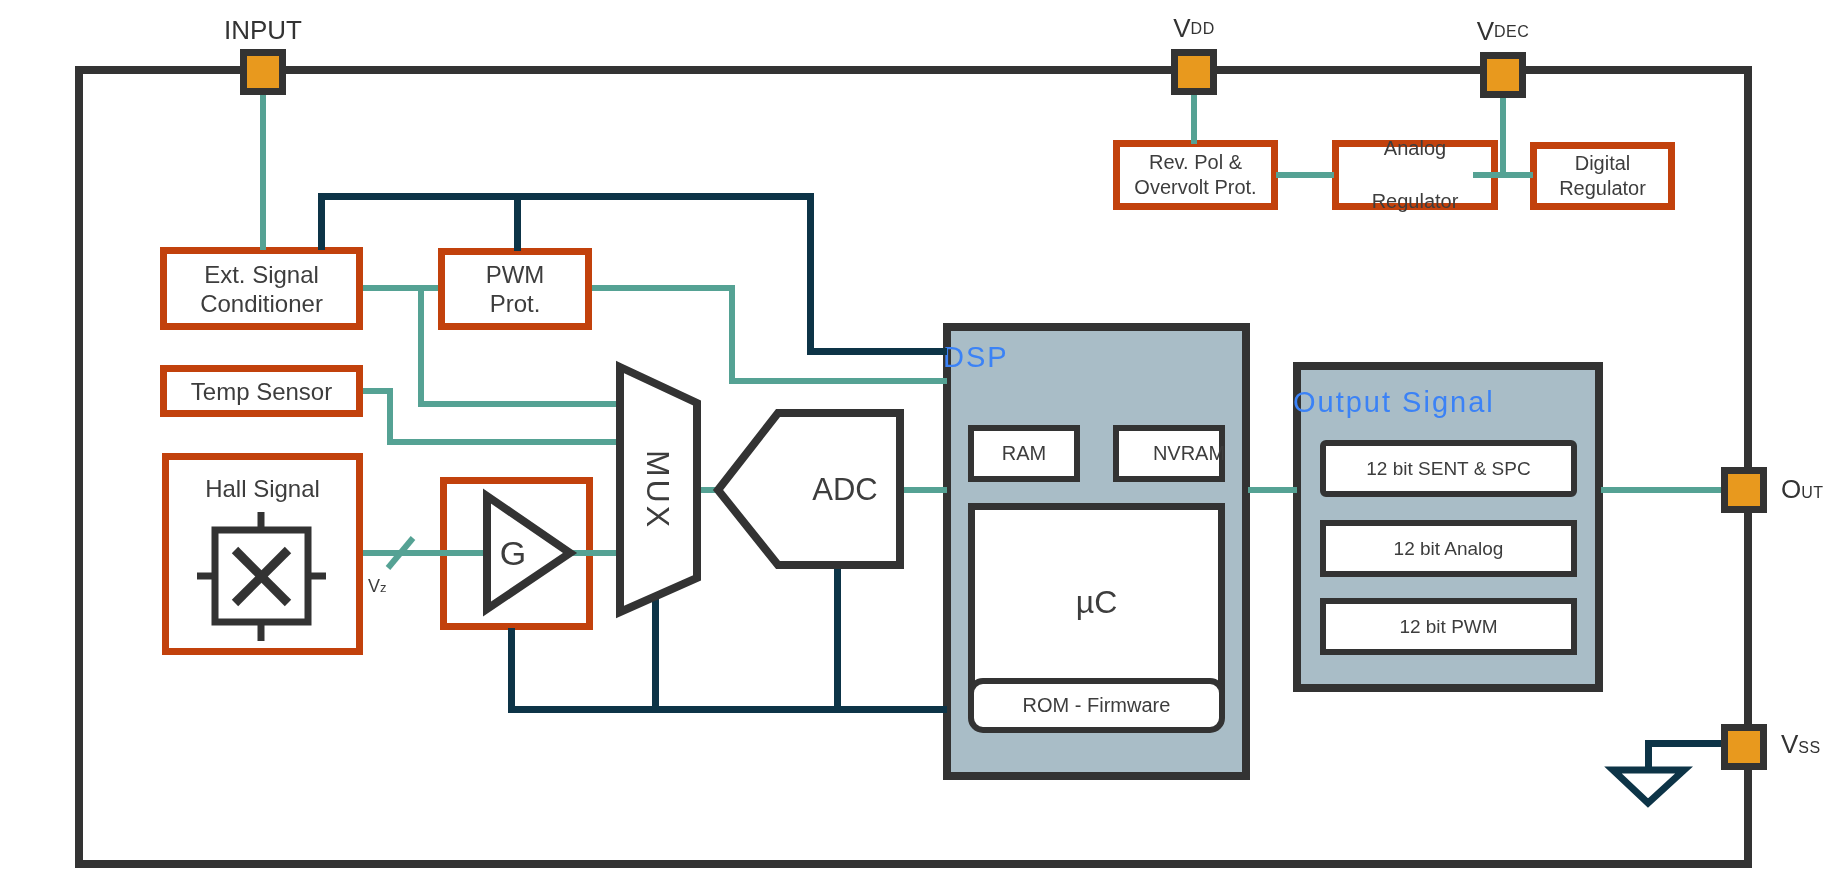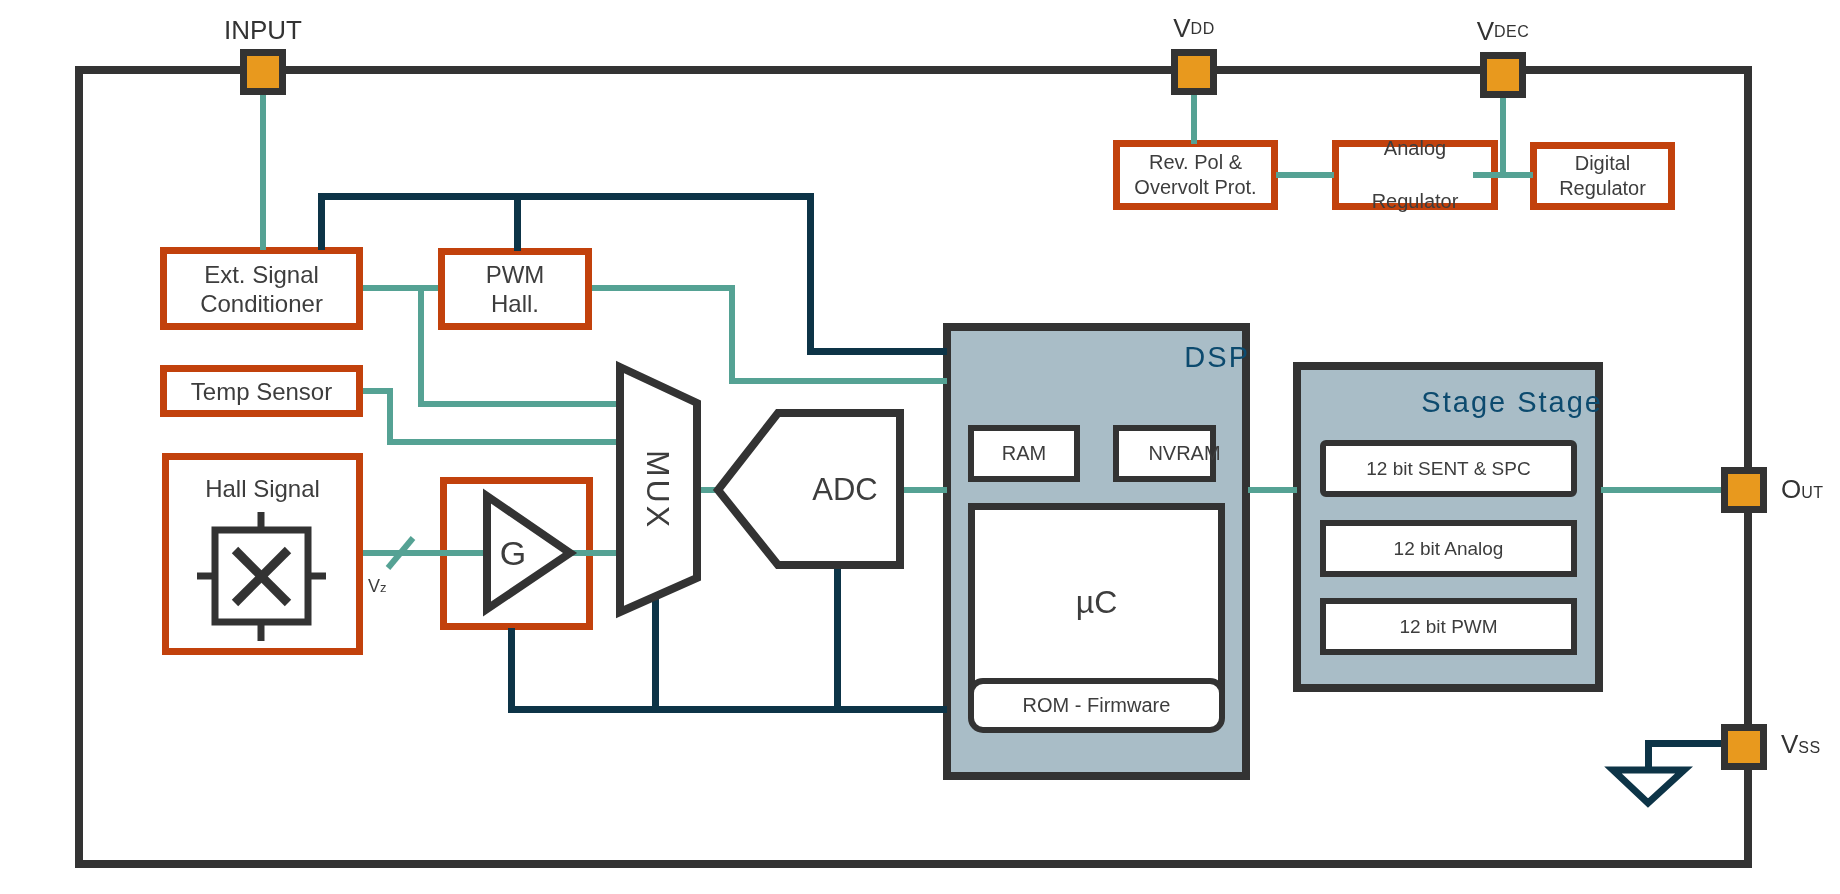--- a/index.html
+++ b/index.html
@@ -8,22 +8,22 @@
   
   .outer{position:absolute;left:75px;top:66px;width:1661px;height:786px;
          border:8px solid #333;background:transparent;}
   
   .box{position:absolute;background:#fff;border:7px solid #c2410c;box-sizing:border-box;
        display:flex;flex-direction:column;align-items:center;justify-content:center;
        text-align:center;line-height:29px;font-size:24px;color:#3d3d3d;}
   .box.small{font-size:20px;line-height:25px;}
   
   .module{position:absolute;background:#A9BDC7;border:8px solid #333;box-sizing:border-box;}
-  .module-title{position:absolute;width:100%;text-align:right;font-size:29px;
-                letter-spacing:2px;color:#0c4a6e;}
+  .module-title{position:absolute;width:100%;text-align:left;font-size:29px;
+                letter-spacing:2px;color:#3b82f6;}
   .inner-box{position:absolute;background:#fff;border:6px solid #333;box-sizing:border-box;
              display:flex;align-items:center;justify-content:center;font-size:20px;color:#3d3d3d;}
   
   .wire{position:absolute;}
   .teal{background:#55A294;}
   .navy{background:#0D3447;}
   
   .pad{position:absolute;width:32px;height:32px;background:#E8991E;border:7px solid #333;}
   .pad-label{position:absolute;font-size:26px;color:#333;white-space:nowrap;}
   .pad-label .sub{font-size:16px;letter-spacing:.5px;}
@@ -36,21 +36,21 @@
 
 <div class="outer"></div>
 
 <div class="box" style="left:160px;top:247px;width:203px;height:83px;">
   <div>Ext. Signal</div>
   <div>Conditioner</div>
 </div>
 
 <div class="box" style="left:438px;top:248px;width:154px;height:82px;">
   <div>PWM</div>
-  <div>Hall.</div>
+  <div>Prot.</div>
 </div>
 
 <div class="box" style="left:160px;top:365px;width:203px;height:52px;">
   <div>Temp Sensor</div>
 </div>
 
 <div class="box" style="left:162px;top:453px;width:201px;height:202px;justify-content:flex-start;">
   <div style="margin-top:14px;">Hall Signal</div>
 </div>
 
@@ -69,32 +69,32 @@
 <div class="box small" style="left:1530px;top:142px;width:145px;height:68px;">
   <div>Digital</div>
   <div>Regulator</div>
 </div>
 
 <div class="module" style="left:943px;top:323px;width:307px;height:457px;"></div>
 <div class="module-title" style="left:943px;top:341px;width:307px;">DSP</div>
 <div class="inner-box" style="left:968px;top:425px;width:112px;height:57px;">
   <span>RAM</span>
 </div>
-<div class="inner-box" style="left:1113px;top:425px;width:103px;height:57px;padding-left:40px;">
+<div class="inner-box" style="left:1113px;top:425px;width:112px;height:57px;padding-left:40px;">
   <span>NVRAM</span>
 </div>
 <div class="inner-box" style="left:968px;top:503px;width:257px;height:198px;font-size:32px;border-width:7px;">
   <span>µC</span>
 </div>
 <div class="inner-box" style="left:968px;top:678px;width:257px;height:55px;border-radius:15px;">
   <span>ROM - Firmware</span>
 </div>
 
 <div class="module" style="left:1293px;top:362px;width:310px;height:330px;"></div>
-<div class="module-title" style="left:1293px;top:386px;width:310px;">Stage Stage</div>
+<div class="module-title" style="left:1293px;top:386px;width:310px;">Output Signal</div>
 <div class="inner-box" style="left:1320px;top:440px;width:257px;height:57px;font-size:19px;border-radius:6px;">
   <span>12 bit SENT &amp; SPC</span>
 </div>
 <div class="inner-box" style="left:1320px;top:520px;width:257px;height:57px;font-size:19px;">
   <span>12 bit Analog</span>
 </div>
 <div class="inner-box" style="left:1320px;top:598px;width:257px;height:57px;font-size:19px;">
   <span>12 bit PWM</span>
 </div>
 

